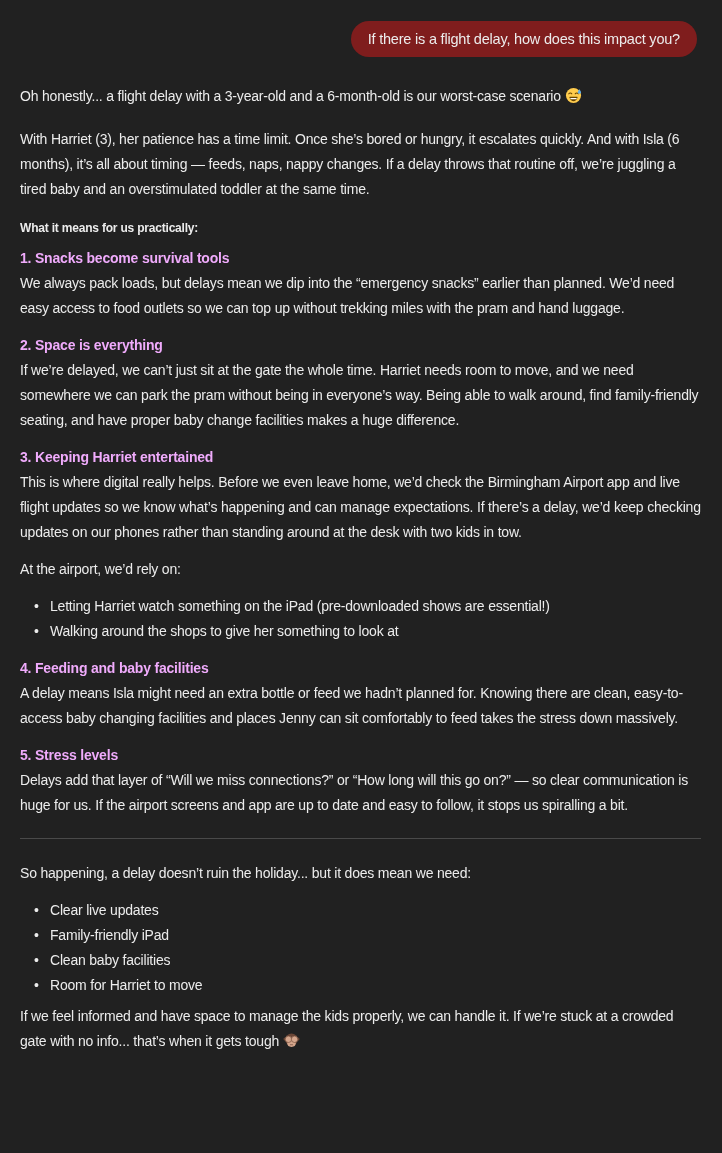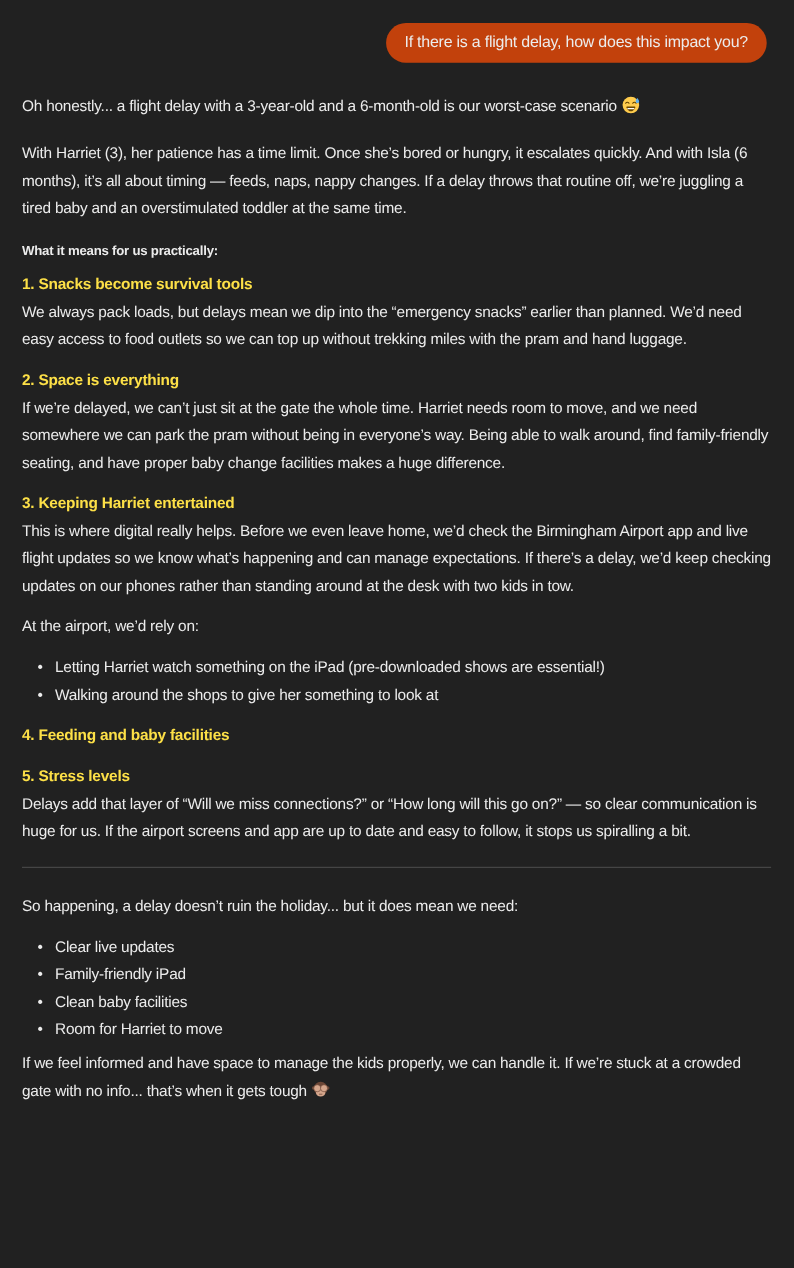--- a/index.html
+++ b/index.html
@@ -14,42 +14,42 @@
     font-size: 14px;
     letter-spacing: -0.2px;
     line-height: 25px;
   }
   .user-row {
     display: flex;
     justify-content: flex-end;
     padding: 21px 25px 0 20px;
   }
   .user-bubble {
-    background: #c2410c;
+    background: #7f1d1d;
     color: #ececec;
     border-radius: 18px;
     padding: 7px 17px;
     font-size: 14.5px;
     line-height: 22px;
     max-width: 70%;
   }
   .assistant {
     margin-top: 27px;
     padding: 0 21px 0 20px;
   }
   .assistant p { margin: 0 0 12px; }
   .assistant p.lead { margin-bottom: 18px; }
   h3 {
     font-size: 12px;
     line-height: 28px;
     font-weight: 700;
     color: #ececec;
     margin: 12px 0 4px;
   }
-  .sec-title { display: block; font-weight: 700; color: #fde047; }
+  .sec-title { display: block; font-weight: 700; color: #f0abfc; }
   ul { list-style: none; margin: 12px 0; padding: 0; }
   ul.summary-list { margin-bottom: 6px; }
   li { position: relative; padding-left: 30px; }
   li::before {
     content: "\2022";
     position: absolute;
     left: 14px;
     top: 0;
   }
   hr.divider {
@@ -94,21 +94,21 @@
 
   <p><strong class="sec-title">3. Keeping Harriet entertained</strong><span>This is where digital really helps. Before we even leave home, we’d check the Birmingham Airport app and live flight updates so we know what’s happening and can manage expectations. If there’s a delay, we’d keep checking updates on our phones rather than standing around at the desk with two kids in tow.</span></p>
 
   <p>At the airport, we’d rely on:</p>
 
   <ul>
     <li>Letting Harriet watch something on the iPad (pre-downloaded shows are essential!)</li>
     <li>Walking around the shops to give her something to look at</li>
   </ul>
 
-  <p><strong class="sec-title">4. Feeding and baby facilities</strong></p>
+  <p><strong class="sec-title">4. Feeding and baby facilities</strong><span>A delay means Isla might need an extra bottle or feed we hadn’t planned for. Knowing there are clean, easy-to-access baby changing facilities and places Jenny can sit comfortably to feed takes the stress down massively.</span></p>
 
   <p><strong class="sec-title">5. Stress levels</strong><span>Delays add that layer of “Will we miss connections?” or “How long will this go on?” — so clear communication is huge for us. If the airport screens and app are up to date and easy to follow, it stops us spiralling a bit.</span></p>
 
   <hr class="divider">
 
   <p>So happening, a delay doesn’t ruin the holiday... but it does mean we need:</p>
 
   <ul class="summary-list">
     <li>Clear live updates</li>
     <li>Family-friendly iPad</li>

